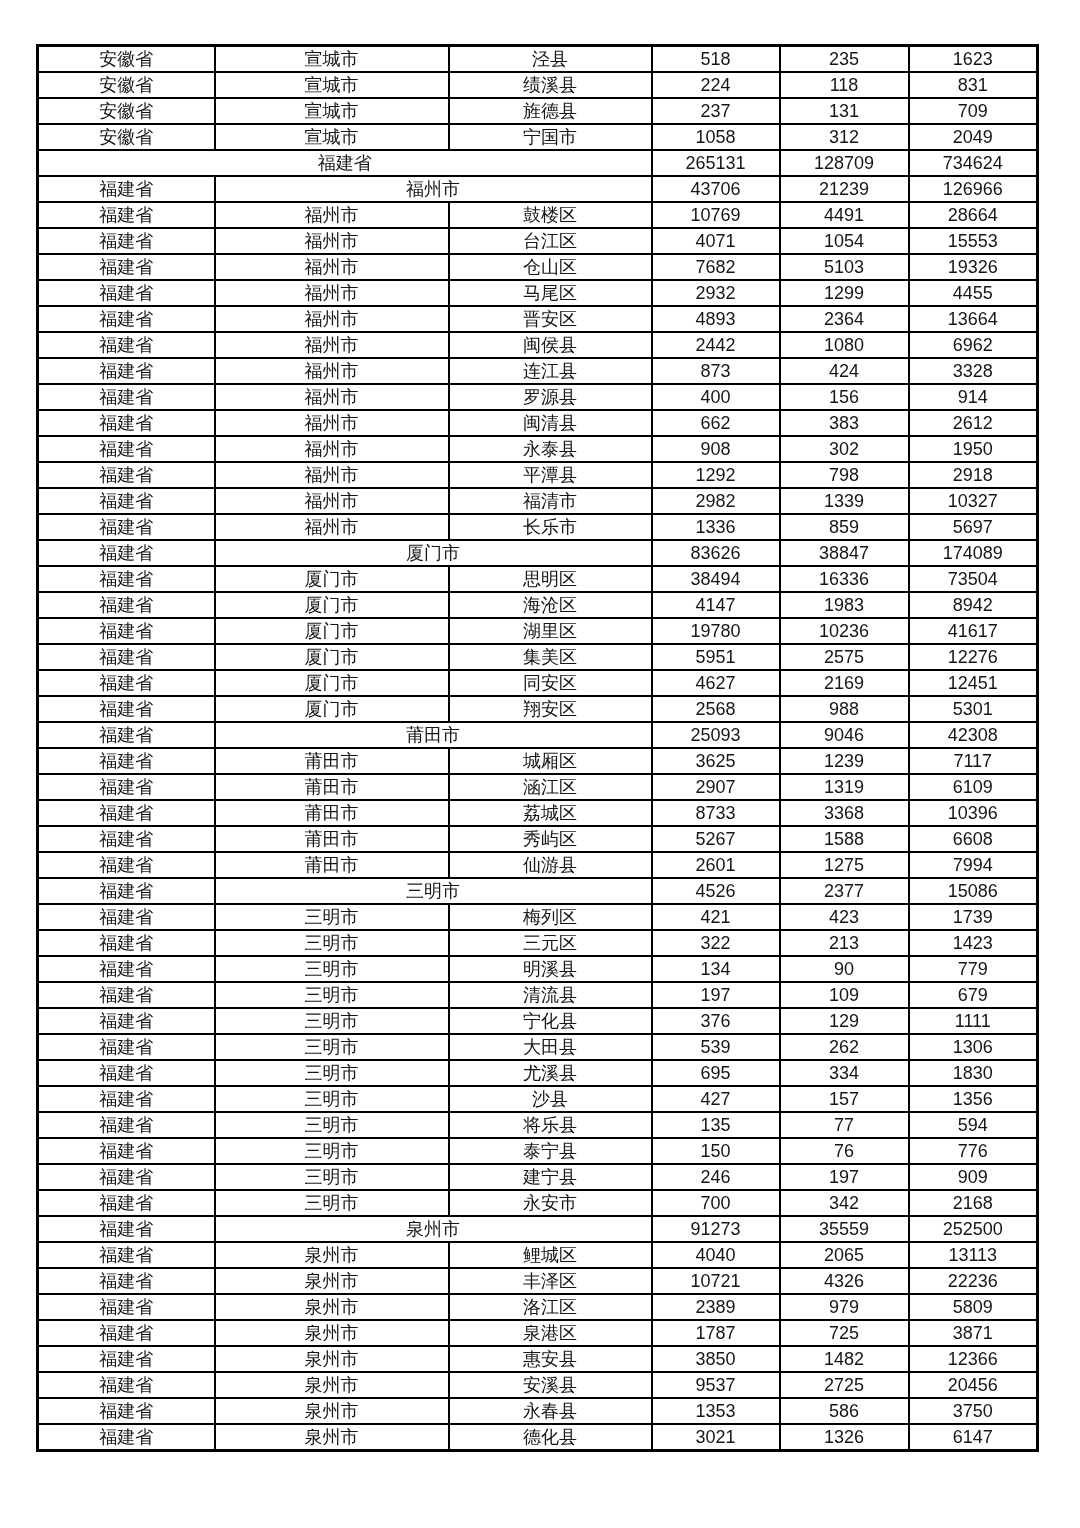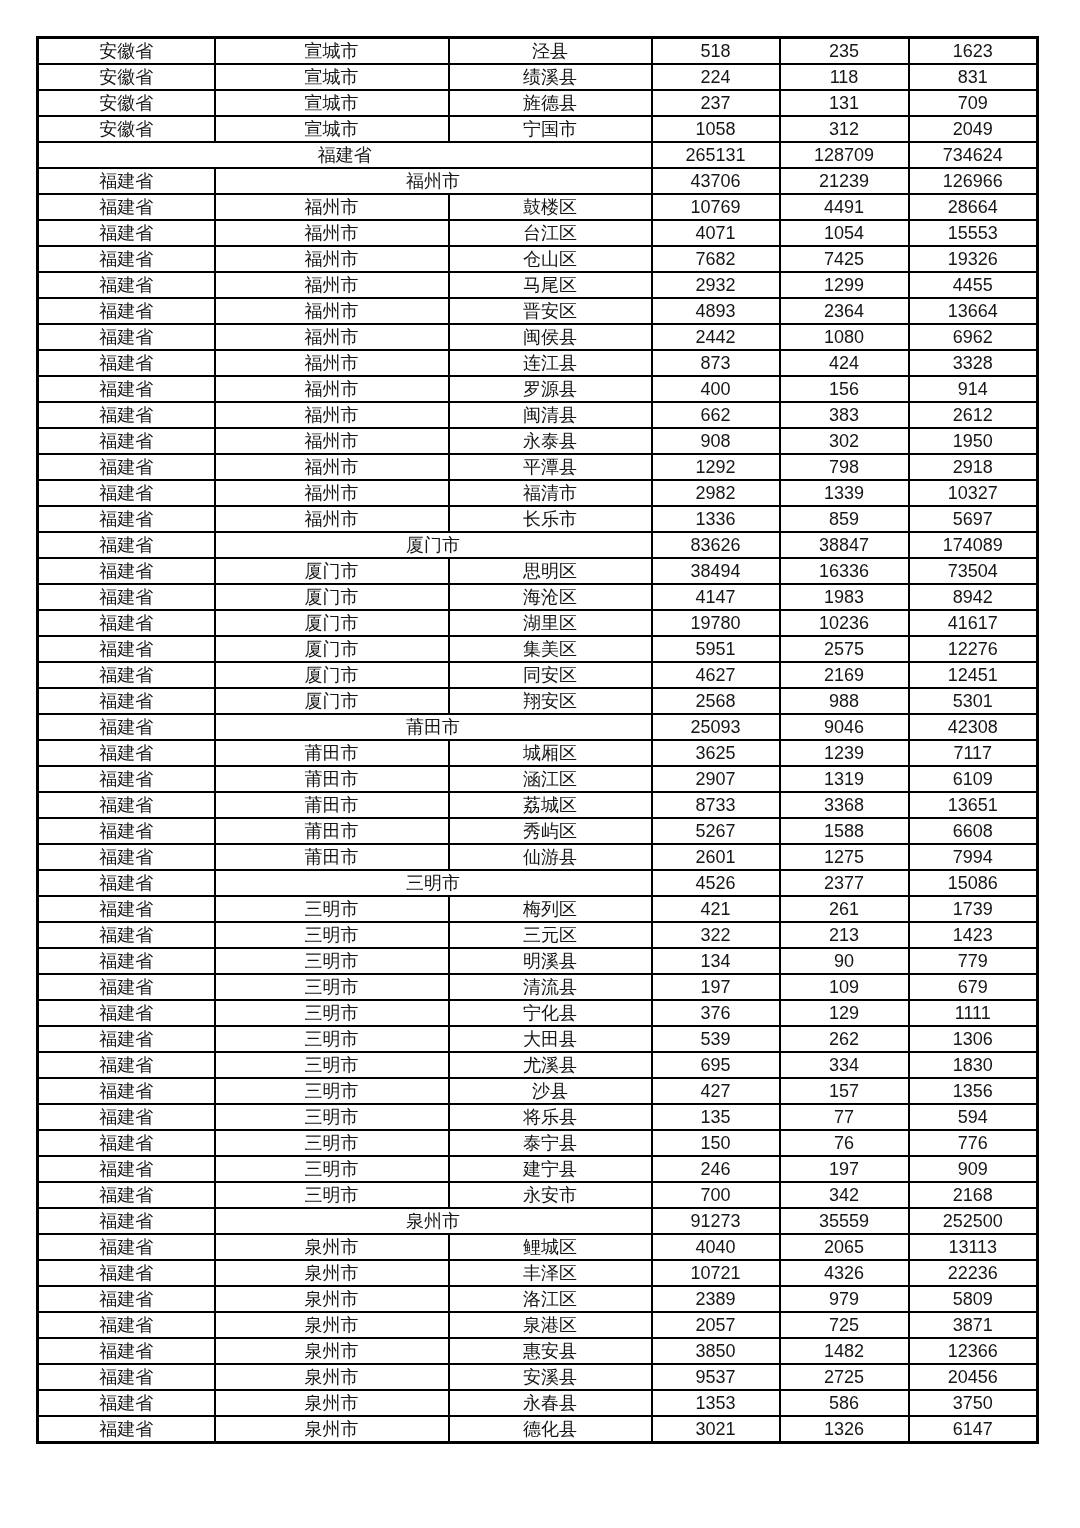--- a/index.html
+++ b/index.html
@@ -10,21 +10,21 @@
   .page {
     position: relative;
     width: 1080px;
     height: 1528px;
     background: #ffffff;
     overflow: hidden;
   }
   table.data-table {
     position: absolute;
     left: 36px;
-    top: 36px;
+    top: 44px;
     width: 1000px;
     border-collapse: collapse;
     table-layout: fixed;
     font-family: "Liberation Sans", "DejaVu Sans", sans-serif;
     color: #161616;
   }
   table.data-table td {
     border: 2px solid #000000;
     height: 24px;
     padding: 0 2px;
@@ -118,21 +118,21 @@
           <td colspan="1">台江区</td>
           <td colspan="1">4071</td>
           <td colspan="1">1054</td>
           <td colspan="1">15553</td>
         </tr>
         <tr>
           <td colspan="1">福建省</td>
           <td colspan="1">福州市</td>
           <td colspan="1">仓山区</td>
           <td colspan="1">7682</td>
-          <td colspan="1">7425</td>
+          <td colspan="1">5103</td>
           <td colspan="1">19326</td>
         </tr>
         <tr>
           <td colspan="1">福建省</td>
           <td colspan="1">福州市</td>
           <td colspan="1">马尾区</td>
           <td colspan="1">2932</td>
           <td colspan="1">1299</td>
           <td colspan="1">4455</td>
         </tr>
@@ -285,21 +285,21 @@
           <td colspan="1">2907</td>
           <td colspan="1">1319</td>
           <td colspan="1">6109</td>
         </tr>
         <tr>
           <td colspan="1">福建省</td>
           <td colspan="1">莆田市</td>
           <td colspan="1">荔城区</td>
           <td colspan="1">8733</td>
           <td colspan="1">3368</td>
-          <td colspan="1">13651</td>
+          <td colspan="1">10396</td>
         </tr>
         <tr>
           <td colspan="1">福建省</td>
           <td colspan="1">莆田市</td>
           <td colspan="1">秀屿区</td>
           <td colspan="1">5267</td>
           <td colspan="1">1588</td>
           <td colspan="1">6608</td>
         </tr>
         <tr>
@@ -315,21 +315,21 @@
           <td colspan="2">三明市</td>
           <td colspan="1">4526</td>
           <td colspan="1">2377</td>
           <td colspan="1">15086</td>
         </tr>
         <tr>
           <td colspan="1">福建省</td>
           <td colspan="1">三明市</td>
           <td colspan="1">梅列区</td>
           <td colspan="1">421</td>
-          <td colspan="1">261</td>
+          <td colspan="1">423</td>
           <td colspan="1">1739</td>
         </tr>
         <tr>
           <td colspan="1">福建省</td>
           <td colspan="1">三明市</td>
           <td colspan="1">三元区</td>
           <td colspan="1">322</td>
           <td colspan="1">213</td>
           <td colspan="1">1423</td>
         </tr>
@@ -441,21 +441,21 @@
           <td colspan="1">泉州市</td>
           <td colspan="1">洛江区</td>
           <td colspan="1">2389</td>
           <td colspan="1">979</td>
           <td colspan="1">5809</td>
         </tr>
         <tr>
           <td colspan="1">福建省</td>
           <td colspan="1">泉州市</td>
           <td colspan="1">泉港区</td>
-          <td colspan="1">2057</td>
+          <td colspan="1">1787</td>
           <td colspan="1">725</td>
           <td colspan="1">3871</td>
         </tr>
         <tr>
           <td colspan="1">福建省</td>
           <td colspan="1">泉州市</td>
           <td colspan="1">惠安县</td>
           <td colspan="1">3850</td>
           <td colspan="1">1482</td>
           <td colspan="1">12366</td>

